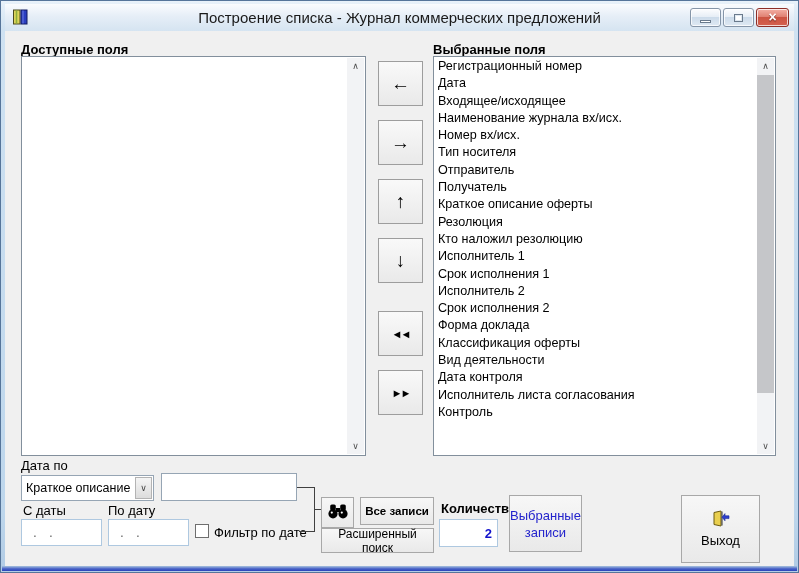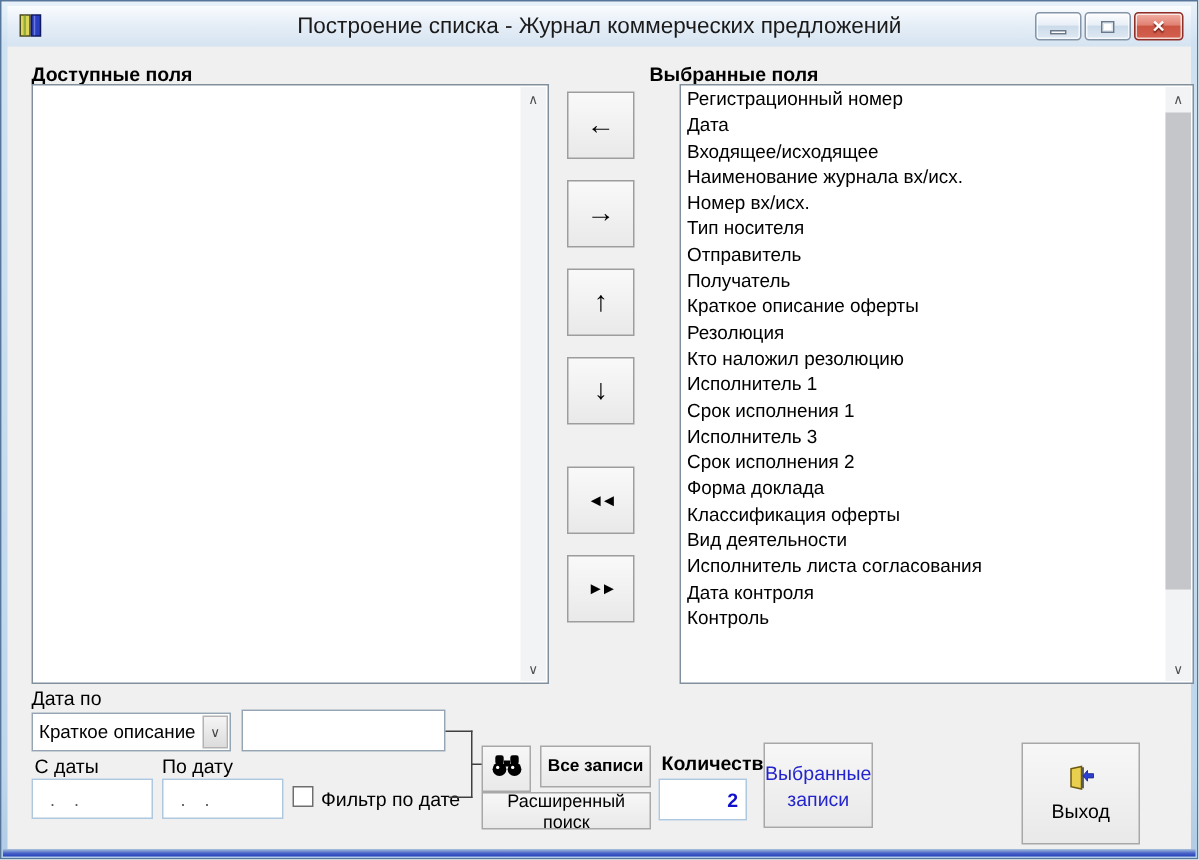--- a/index.html
+++ b/index.html
@@ -118,42 +118,42 @@
     <div class="panel-label" style="left:428px; top:11px;">Выбранные поля</div>
 
     <div class="listbox" style="left:16px; top:25px; width:345px; height:400px;">
       <div class="list-items"></div>
       <div class="vscroll">
         <div class="sarrow up">∧</div>
         <div class="sarrow down">∨</div>
       </div>
     </div>
 
-    <div class="listbox" style="left:428px; top:25px; width:343px; height:400px;margin-left:20px;">
+    <div class="listbox" style="left:428px; top:25px; width:343px; height:400px;">
       <div class="list-items">
           <div class="list-item">Регистрационный номер</div>
           <div class="list-item">Дата</div>
           <div class="list-item">Входящее/исходящее</div>
           <div class="list-item">Наименование журнала вх/исх.</div>
           <div class="list-item">Номер вх/исх.</div>
           <div class="list-item">Тип носителя</div>
           <div class="list-item">Отправитель</div>
           <div class="list-item">Получатель</div>
           <div class="list-item">Краткое описание оферты</div>
           <div class="list-item">Резолюция</div>
           <div class="list-item">Кто наложил резолюцию</div>
           <div class="list-item">Исполнитель 1</div>
           <div class="list-item">Срок исполнения 1</div>
-          <div class="list-item">Исполнитель 3</div>
+          <div class="list-item">Исполнитель 2</div>
           <div class="list-item">Срок исполнения 2</div>
           <div class="list-item">Форма доклада</div>
           <div class="list-item">Классификация оферты</div>
           <div class="list-item">Вид деятельности</div>
+          <div class="list-item">Дата контроля</div>
           <div class="list-item">Исполнитель листа согласования</div>
-          <div class="list-item">Дата контроля</div>
           <div class="list-item">Контроль</div>
         </div>
       <div class="vscroll">
         <div class="sarrow up">∧</div>
         <div class="sthumb" style="top:17px; height:318px;"></div>
         <div class="sarrow down">∨</div>
       </div>
     </div>
 
     <div class="tbtn" style="top:30px;">

